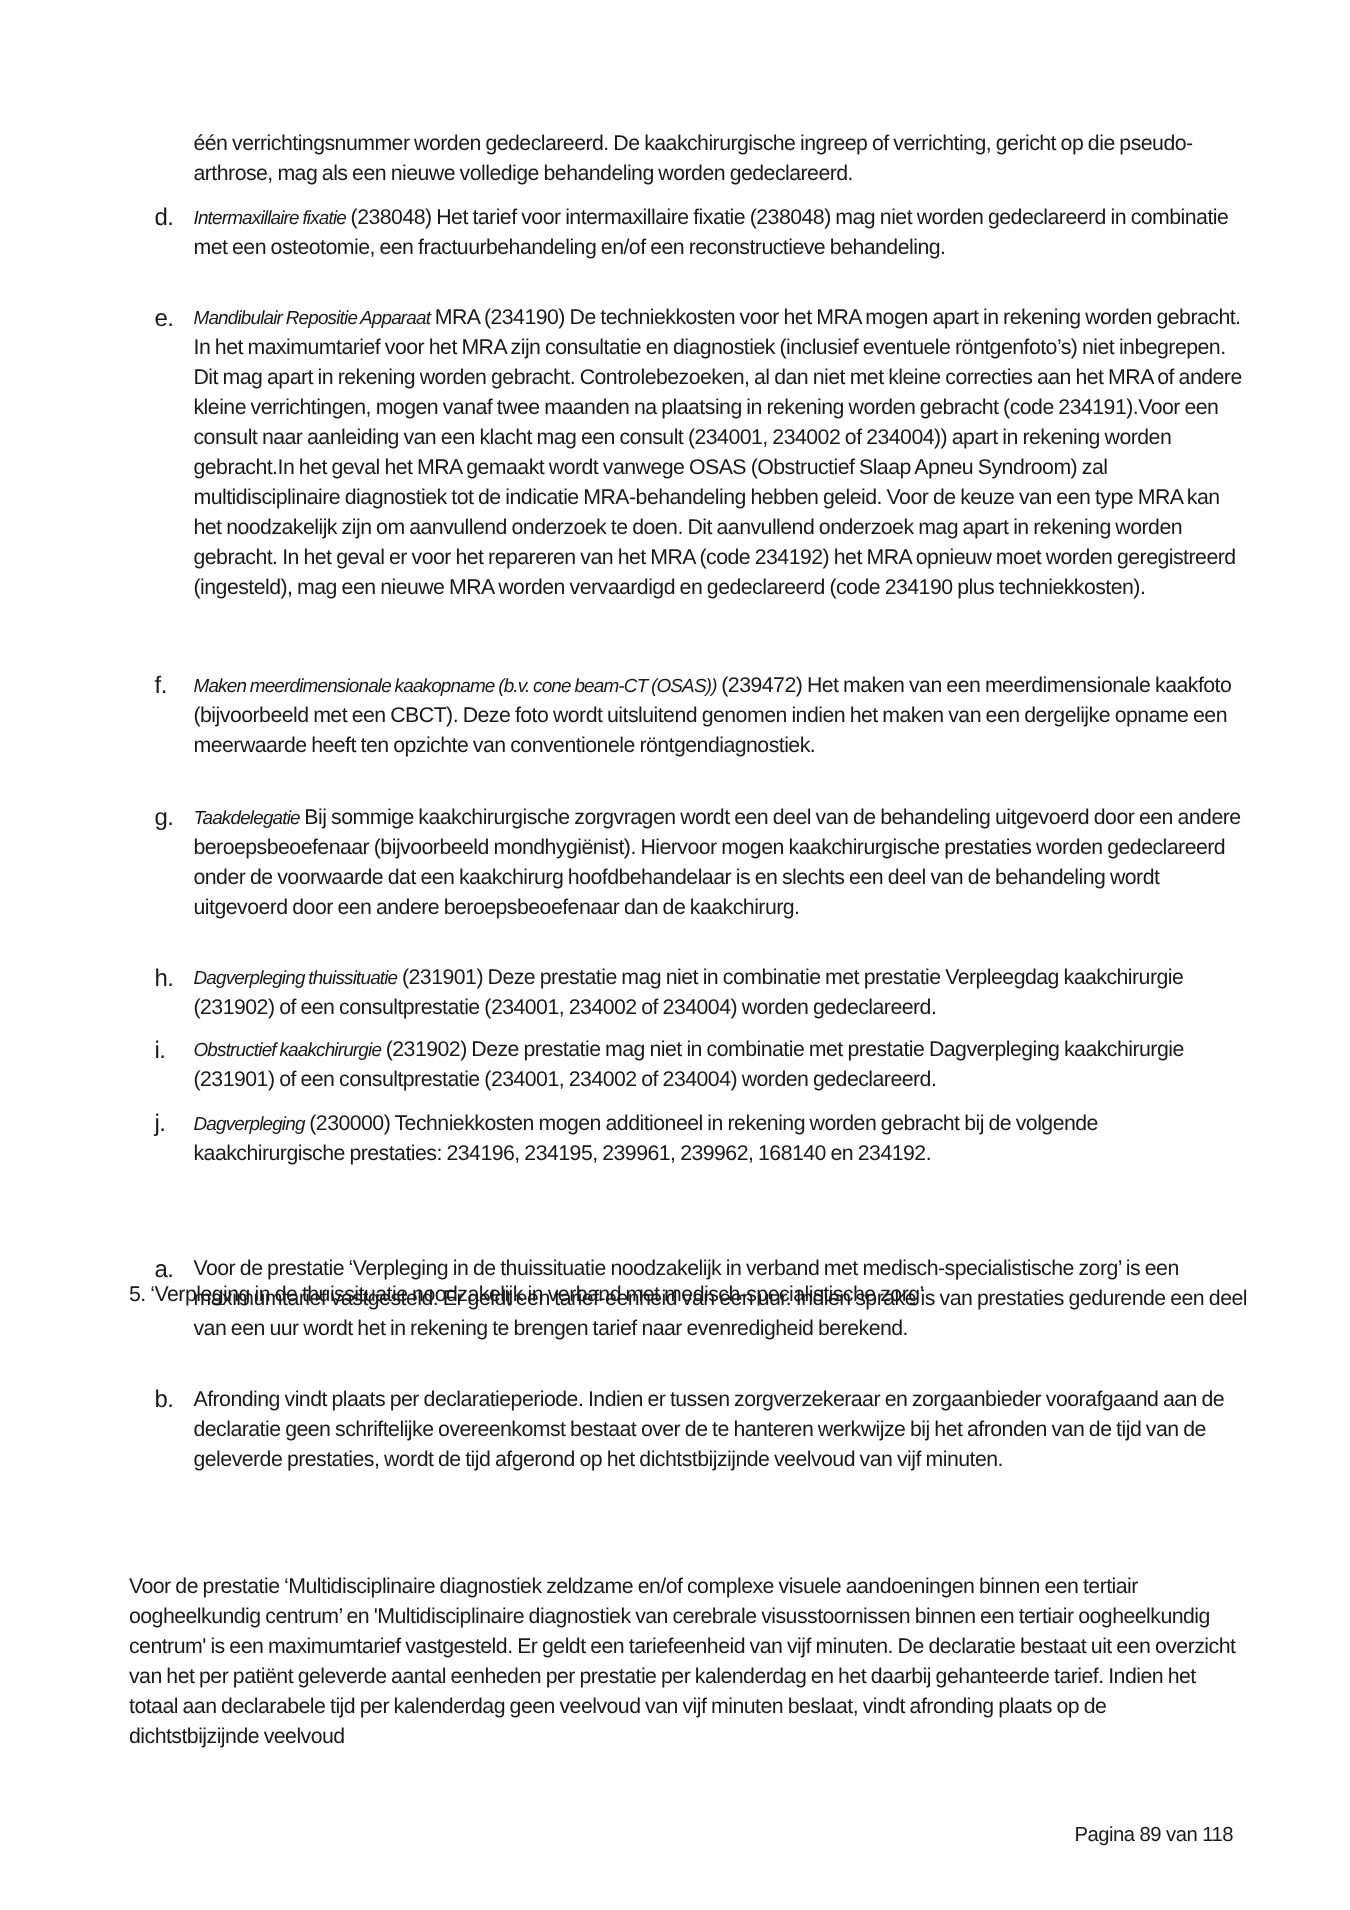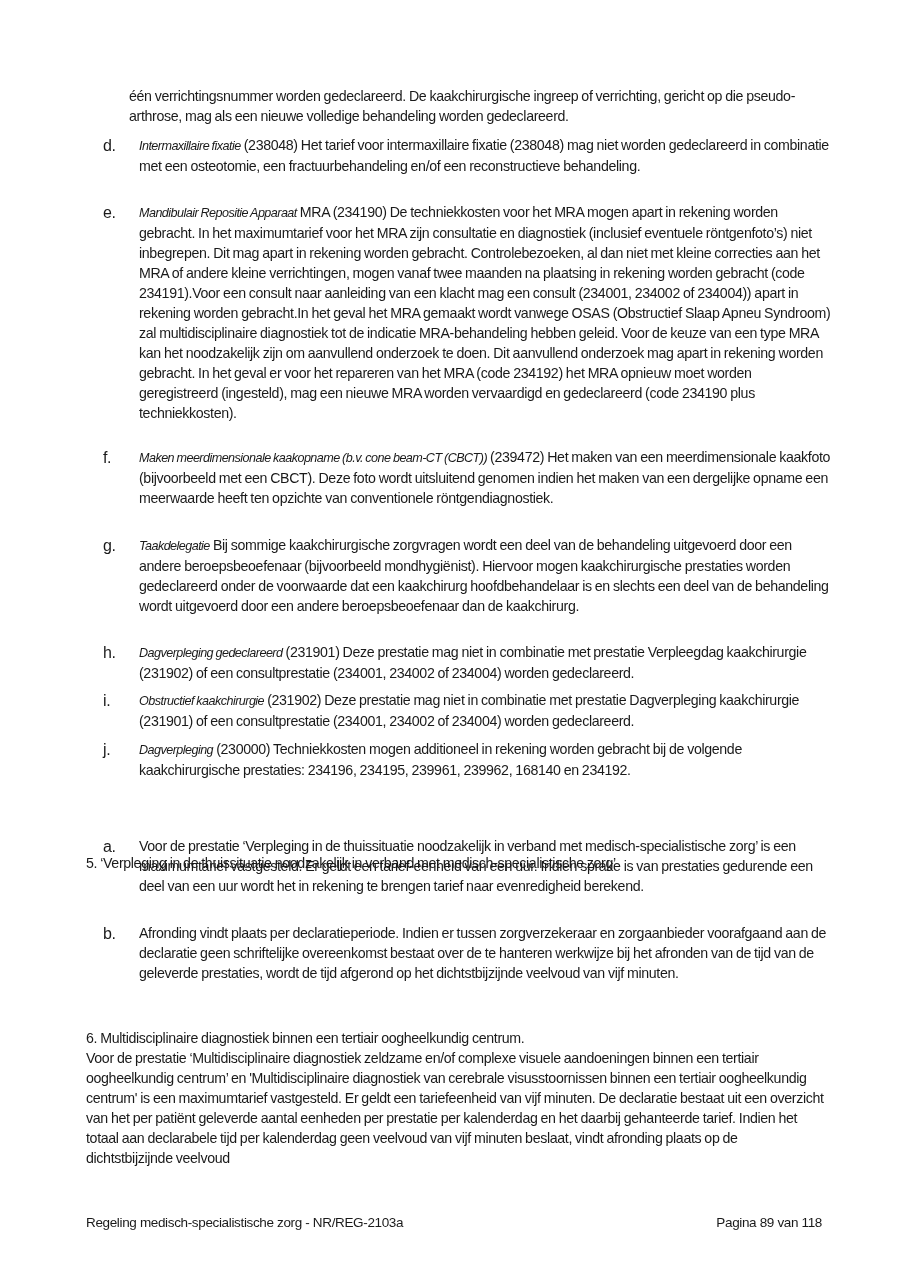--- a/index.html
+++ b/index.html
@@ -38,21 +38,21 @@
       width: 730px;
     }
     .item .marker {
       position: absolute;
       left: 0;
       top: 1px;
       font-size: 16px;
       width: 22px;
     }
     .item .body {
-      margin-left: 36px;
+      margin-left: 26px;
     }
     .item .term {
       font-style: italic;
       font-size: 12.6px;
       letter-spacing: -0.55px;
     }
     .heading {
       position: absolute;
       left: 86px;
       width: 740px;
@@ -84,31 +84,31 @@
     <div class="body"><span class="term">Intermaxillaire fixatie</span><span> (238048) Het tarief voor intermaxillaire fixatie (238048) mag niet worden gedeclareerd in combinatie met een osteotomie, een fractuurbehandeling en/of een reconstructieve behandeling.</span></div>
   </div>
 
   <div class="item text" style="top:202px;">
     <span class="marker">e.</span>
     <div class="body"><span class="term">Mandibulair Repositie Apparaat</span><span> MRA (234190) De techniekkosten voor het MRA mogen apart in rekening worden gebracht. In het maximumtarief voor het MRA zijn consultatie en diagnostiek (inclusief eventuele röntgenfoto’s) niet inbegrepen. Dit mag apart in rekening worden gebracht. Controlebezoeken, al dan niet met kleine correcties aan het MRA of andere kleine verrichtingen, mogen vanaf twee maanden na plaatsing in rekening worden gebracht (code 234191).Voor een consult naar aanleiding van een klacht mag een consult (234001, 234002 of 234004)) apart in rekening worden gebracht.In het geval het MRA gemaakt wordt vanwege OSAS (Obstructief Slaap Apneu Syndroom) zal multidisciplinaire diagnostiek tot de indicatie MRA-behandeling hebben geleid. Voor de keuze van een type MRA kan het noodzakelijk zijn om aanvullend onderzoek te doen. Dit aanvullend onderzoek mag apart in rekening worden gebracht. In het geval er voor het repareren van het MRA (code 234192) het MRA opnieuw moet worden geregistreerd (ingesteld), mag een nieuwe MRA worden vervaardigd en gedeclareerd (code 234190 plus techniekkosten).</span></div>
   </div>
 
   <div class="item text" style="top:447px;">
     <span class="marker">f.</span>
-    <div class="body"><span class="term">Maken meerdimensionale kaakopname (b.v. cone beam-CT (CBCT))</span><span> (239472) Het maken van een meerdimensionale kaakfoto (bijvoorbeeld met een CBCT). Deze foto wordt uitsluitend genomen indien het maken van een dergelijke opname een meerwaarde heeft ten opzichte van conventionele röntgendiagnostiek.</span></div>
+    <div class="body"><span class="term">Maken meerdimensionale kaakopname (b.v. cone beam-CT (OSAS))</span><span> (239472) Het maken van een meerdimensionale kaakfoto (bijvoorbeeld met een CBCT). Deze foto wordt uitsluitend genomen indien het maken van een dergelijke opname een meerwaarde heeft ten opzichte van conventionele röntgendiagnostiek.</span></div>
   </div>
 
   <div class="item text" style="top:535px;">
     <span class="marker">g.</span>
     <div class="body"><span class="term">Taakdelegatie</span><span>  Bij sommige kaakchirurgische zorgvragen wordt een deel van de behandeling uitgevoerd door een andere beroepsbeoefenaar (bijvoorbeeld mondhygiënist). Hiervoor mogen kaakchirurgische prestaties worden gedeclareerd onder de voorwaarde dat een kaakchirurg hoofdbehandelaar is en slechts een deel van de behandeling wordt uitgevoerd door een andere beroepsbeoefenaar dan de kaakchirurg.</span></div>
   </div>
 
   <div class="item text" style="top:642px;">
     <span class="marker">h.</span>
-    <div class="body"><span class="term">Dagverpleging gedeclareerd</span><span> (231901) Deze prestatie mag niet in combinatie met prestatie Verpleegdag kaakchirurgie (231902) of een consultprestatie (234001, 234002 of 234004) worden gedeclareerd.</span></div>
+    <div class="body"><span class="term">Dagverpleging thuissituatie</span><span> (231901) Deze prestatie mag niet in combinatie met prestatie Verpleegdag kaakchirurgie (231902) of een consultprestatie (234001, 234002 of 234004) worden gedeclareerd.</span></div>
   </div>
 
   <div class="item text" style="top:690px;">
     <span class="marker">i.</span>
     <div class="body"><span class="term">Obstructief kaakchirurgie</span><span> (231902) Deze prestatie mag niet in combinatie met prestatie Dagverpleging kaakchirurgie (231901) of een consultprestatie (234001, 234002 of 234004) worden gedeclareerd.</span></div>
   </div>
 
   <div class="item text" style="top:739px;">
     <span class="marker">j.</span>
     <div class="body"><span class="term">Dagverpleging</span><span> (230000) Techniekkosten mogen additioneel in rekening worden gebracht bij de volgende kaakchirurgische prestaties: 234196, 234195, 239961, 239962, 168140 en 234192.</span></div>
@@ -119,19 +119,17 @@
   <div class="item text" style="top:836px;">
     <span class="marker">a.</span>
     <div class="body">Voor de prestatie ‘Verpleging in de thuissituatie noodzakelijk in verband met medisch-specialistische zorg’ is een maximumtarief vastgesteld. Er geldt een tarief-eenheid van een uur. Indien sprake is van prestaties gedurende een deel van een uur wordt het in rekening te brengen tarief naar evenredigheid berekend.</div>
   </div>
 
   <div class="item text" style="top:923px;">
     <span class="marker">b.</span>
     <div class="body">Afronding vindt plaats per declaratieperiode. Indien er tussen zorgverzekeraar en zorgaanbieder voorafgaand aan de declaratie geen schriftelijke overeenkomst bestaat over de te hanteren werkwijze bij het afronden van de tijd van de geleverde prestaties, wordt de tijd afgerond op het dichtstbijzijnde veelvoud van vijf minuten.</div>
   </div>
 
-  <div class="heading text" style="top:1028px;">6. Multidisciplinaire diagnostiek binnen een tertiair oogheelkundig centrum.</div>
   <div class="para6 text" style="top:1048px;">Voor de prestatie ‘Multidisciplinaire diagnostiek zeldzame en/of complexe visuele aandoeningen binnen een tertiair oogheelkundig centrum’ en 'Multidisciplinaire diagnostiek van cerebrale visusstoornissen binnen een tertiair oogheelkundig centrum' is een maximumtarief vastgesteld. Er geldt een tariefeenheid van vijf minuten. De declaratie bestaat uit een overzicht van het per patiënt geleverde aantal eenheden per prestatie per kalenderdag en het daarbij gehanteerde tarief. Indien het totaal aan declarabele tijd per kalenderdag geen veelvoud van vijf minuten beslaat, vindt afronding plaats op de dichtstbijzijnde veelvoud</div>
 
-  <div class="footer footer-left">Regeling medisch-specialistische zorg - NR/REG-2103a</div>
   <div class="footer footer-right">Pagina 89 van 118</div>
 
 </div>
 
 </body></html>

